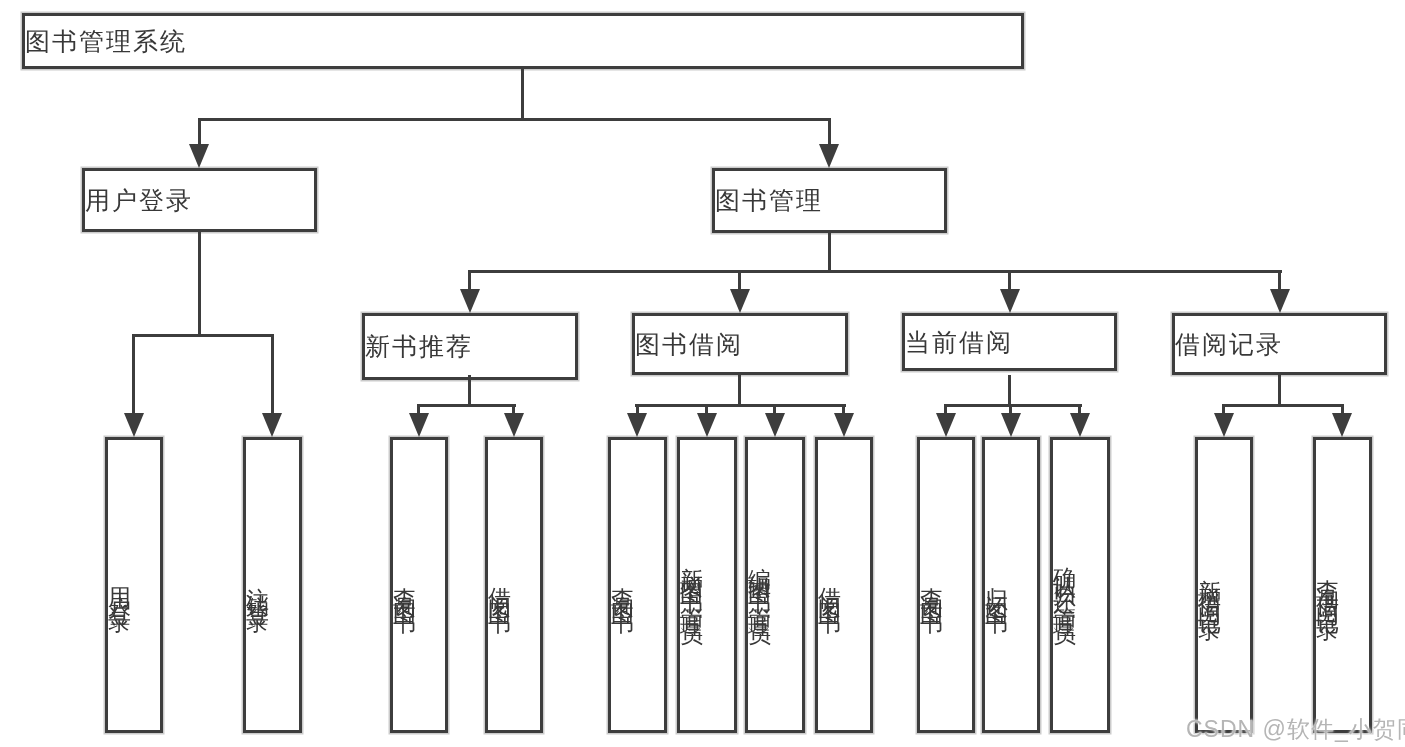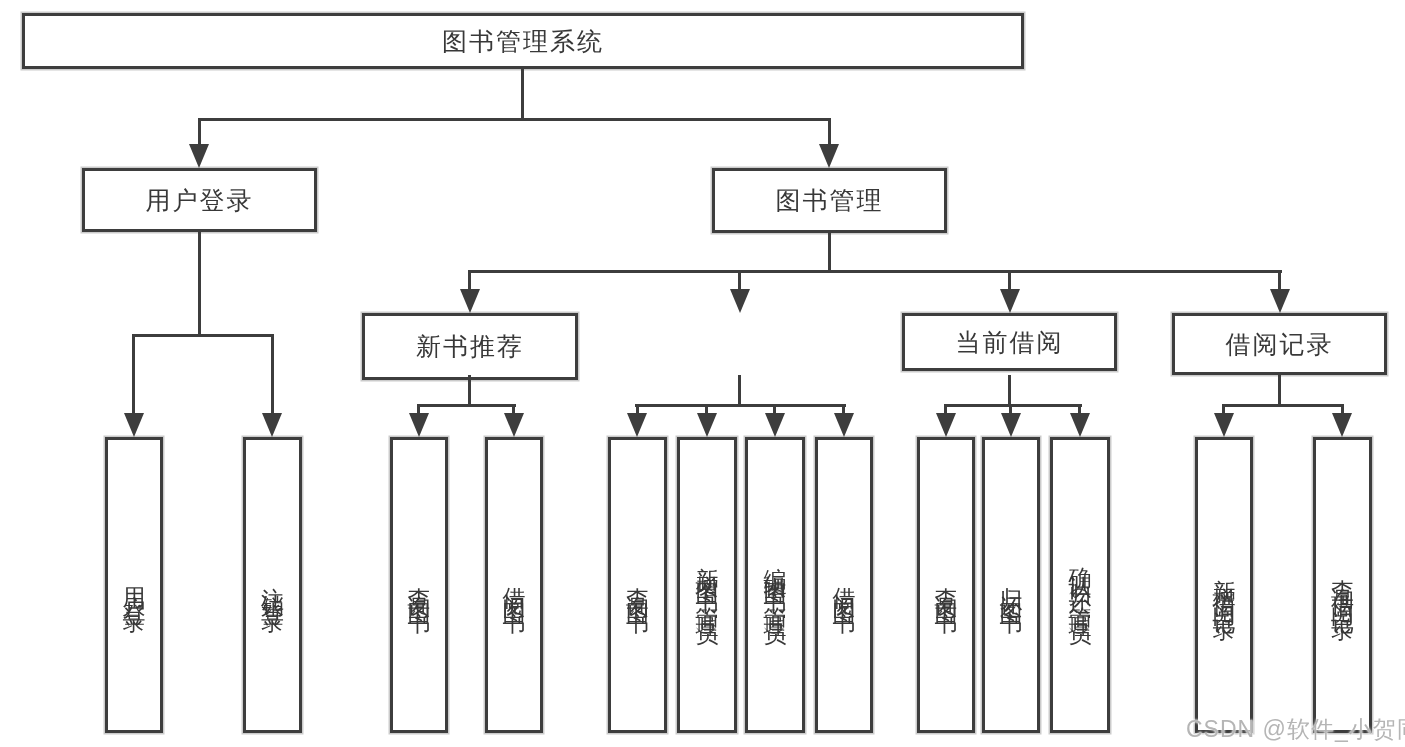--- a/index.html
+++ b/index.html
@@ -2,21 +2,21 @@
 <html lang="zh"><head>
 <meta charset="utf-8">
 <style>
   html,body{margin:0;padding:0;background:#fff;}
   .stage{
     position:relative;width:1405px;height:747px;background:#ffffff;overflow:hidden;
     font-family:"Liberation Sans","DejaVu Sans",sans-serif;color:#383838;
   }
   .box{
     position:absolute;background:#fff;border:3px solid #3d3d3d;box-sizing:border-box;
-    display:flex;align-items:center;justify-content:center;
+    display:flex;align-items:center;
     box-shadow:0 0 0 1.5px rgba(140,140,140,0.45);
   }
   .hlabel{font-size:25px;letter-spacing:2px;white-space:nowrap;}
   .vlabel{
     writing-mode:vertical-rl;text-orientation:mixed;
     font-size:23px;letter-spacing:8px;line-height:1;white-space:nowrap;
   }
   .line{position:absolute;background:#3d3d3d;}
   .arrow{
     position:absolute;width:0;height:0;
@@ -43,20 +43,23 @@
   </div>
 
   <div class="box" style="left:712px;top:168px;width:235px;height:65px;">
     <span class="hlabel">图书管理</span>
   </div>
 
   <div class="box" style="left:362px;top:313px;width:216px;height:67px;">
     <span class="hlabel">新书推荐</span>
   </div>
 
+  <div class="box" style="left:632px;top:313px;width:216px;height:62px;">
+    <span class="hlabel">图书借阅</span>
+  </div>
 
   <div class="box" style="left:902px;top:313px;width:215px;height:58px;">
     <span class="hlabel">当前借阅</span>
   </div>
 
   <div class="box" style="left:1172px;top:313px;width:215px;height:62px;">
     <span class="hlabel">借阅记录</span>
   </div>
 
   <div class="box" style="left:105px;top:437px;width:58px;height:296px;">

